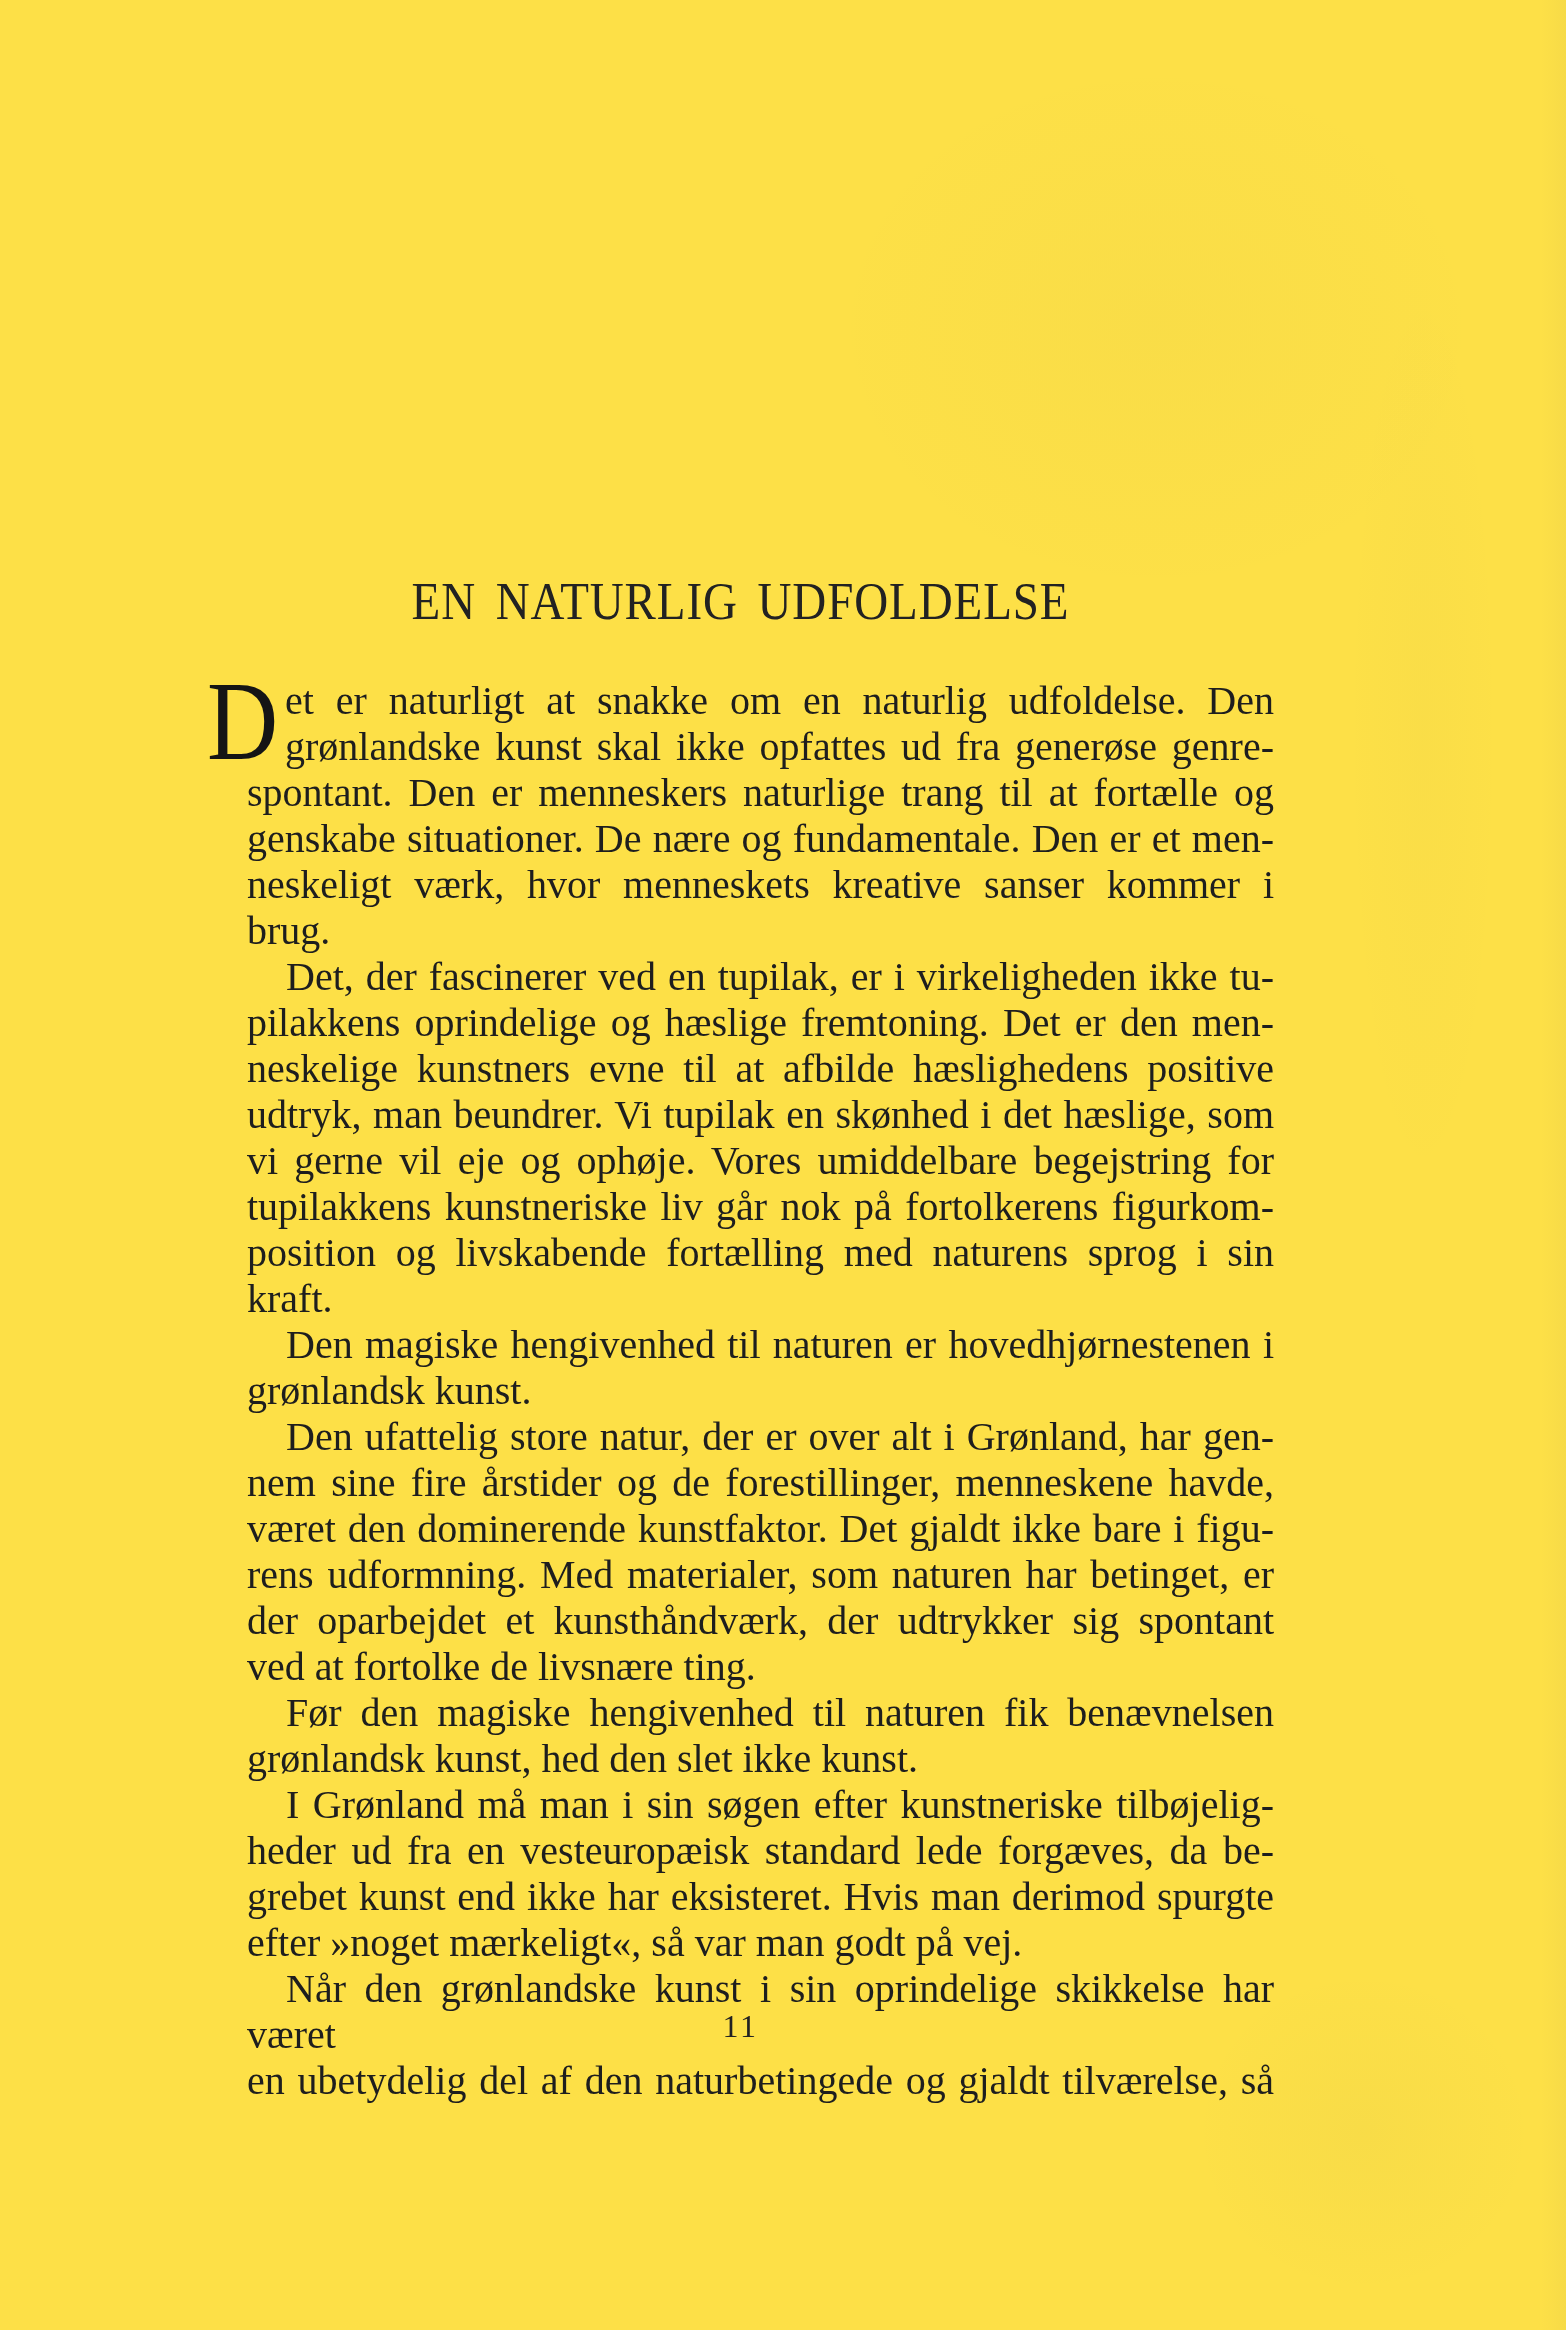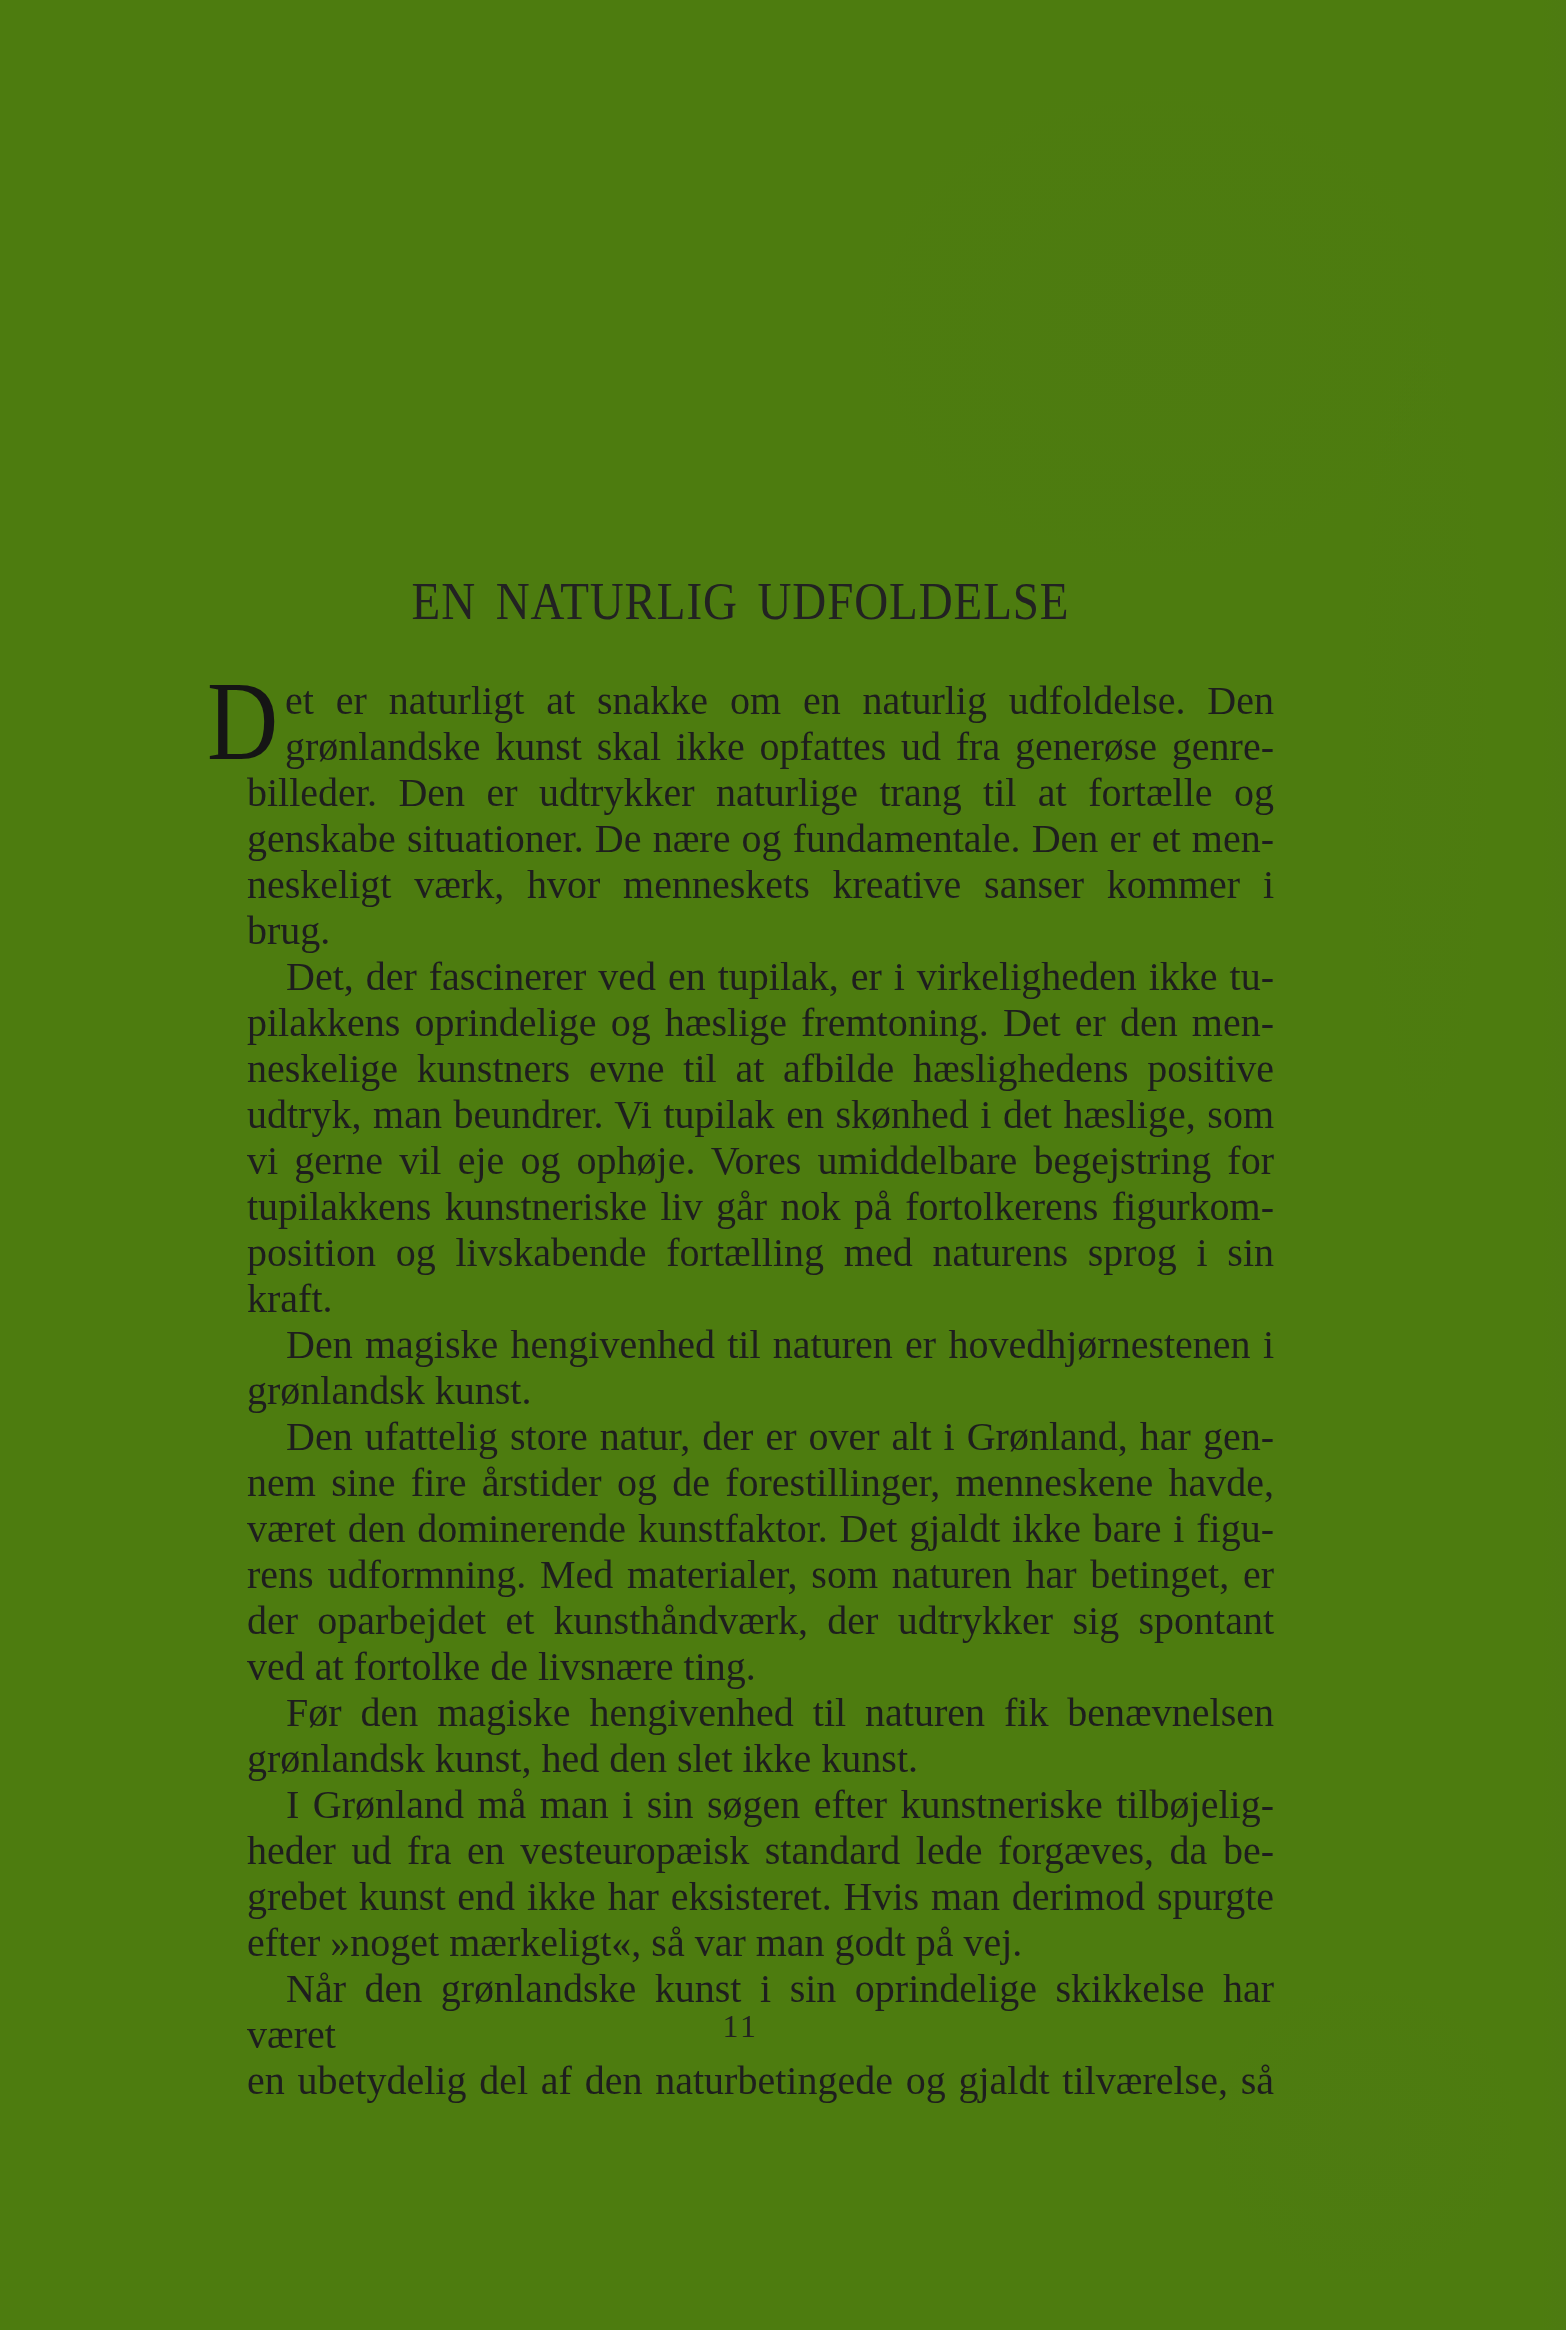--- a/index.html
+++ b/index.html
@@ -4,21 +4,21 @@
 <style>
   html, body { margin: 0; padding: 0; }
   body {
     width: 1566px; height: 2330px;
     background: #fcfcfb;
     position: relative;
     overflow: hidden;
     font-family: "Liberation Serif", "DejaVu Serif", serif;
     color: #1d1d1d;
   }
-  .sheet { position: absolute; inset: 0; background: #4d7c0f; }
+  .sheet { position: absolute; inset: 0; background: #fde047; }
   
   .artifact { position: absolute; pointer-events: none; border-radius: 50%; }
   .art-topright {
     left: 820px; top: 52px; width: 673px; height: 552px;
     background: radial-gradient(ellipse at center, rgba(90,90,85,0.025), rgba(90,90,85,0) 70%);
   }
   .art-rightstrip {
     left: 1346px; top: 259px; width: 155px; height: 949px;
     background: radial-gradient(ellipse at center, rgba(90,90,85,0.02), rgba(90,90,85,0) 70%);
   }
@@ -81,21 +81,21 @@
 
   <div class="page-title">EN NATURLIG UDFOLDELSE</div>
 
   <div class="page-body">
 
     <div class="para">
       <span class="drop-cap">D</span>
       <span class="dc-spacer"></span>
       <div class="ln">et er naturligt at snakke om en naturlig udfoldelse. Den</div>
       <div class="ln">grønlandske kunst skal ikke opfattes ud fra generøse genre-</div>
-      <div class="ln">billeder. Den er udtrykker naturlige trang til at fortælle og</div>
+      <div class="ln">spontant. Den er menneskers naturlige trang til at fortælle og</div>
       <div class="ln">genskabe situationer. De nære og fundamentale. Den er et men-</div>
       <div class="ln">neskeligt værk, hvor menneskets kreative sanser kommer i brug.</div>
     </div>
 
     <div class="para">
       <div class="ln ind">Det, der fascinerer ved en tupilak, er i virkeligheden ikke tu-</div>
       <div class="ln">pilakkens oprindelige og hæslige fremtoning. Det er den men-</div>
       <div class="ln">neskelige kunstners evne til at afbilde hæslighedens positive</div>
       <div class="ln">udtryk, man beundrer. Vi tupilak en skønhed i det hæslige, som</div>
       <div class="ln">vi gerne vil eje og ophøje. Vores umiddelbare begejstring for</div>

